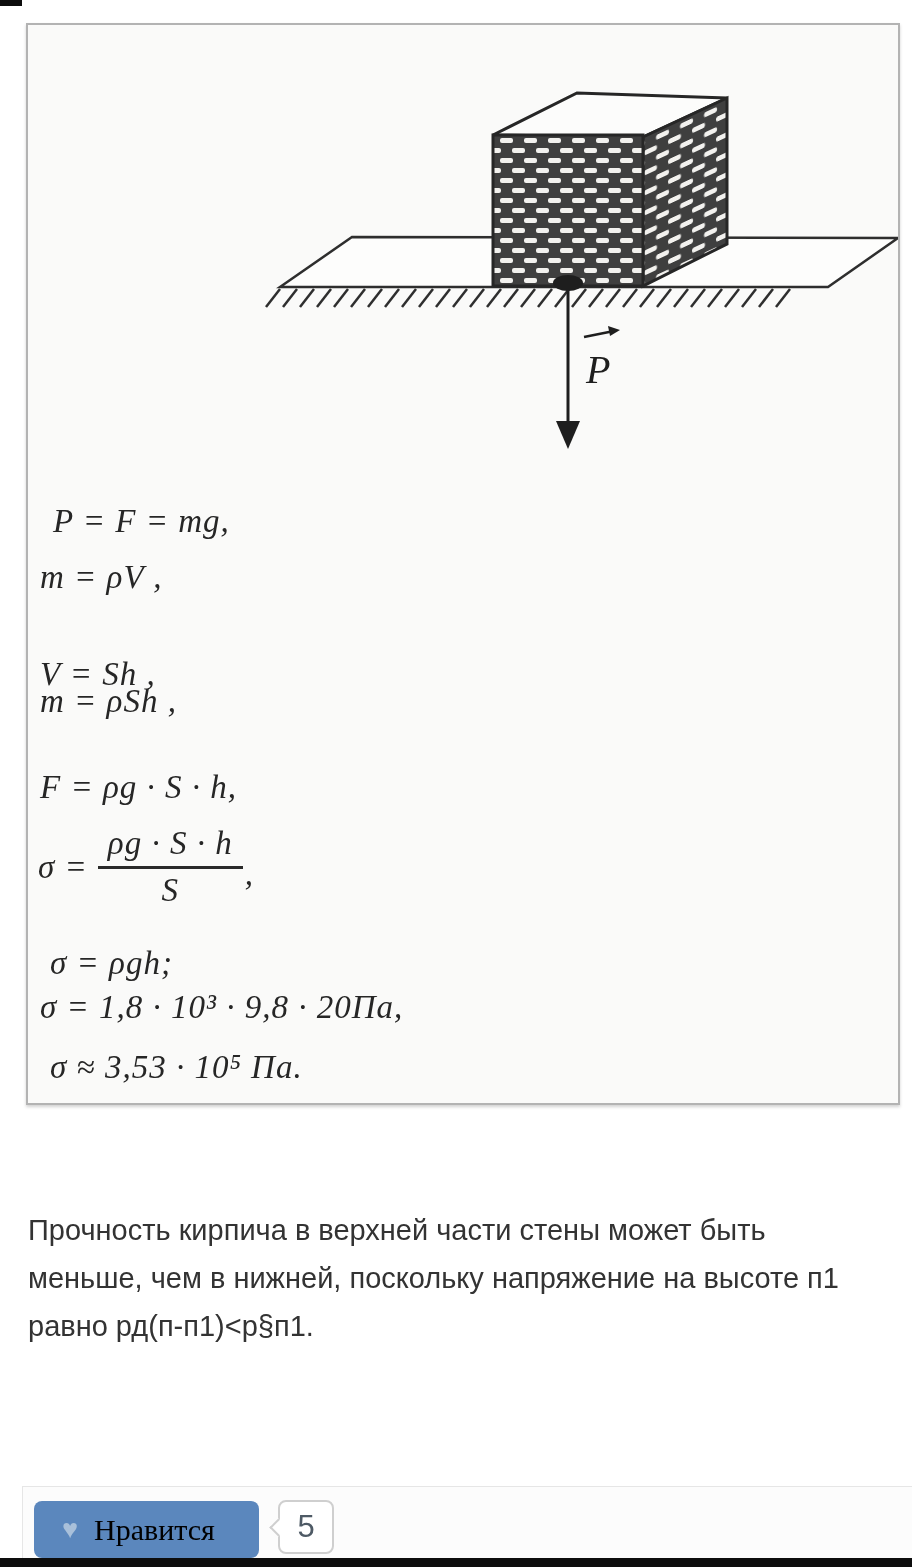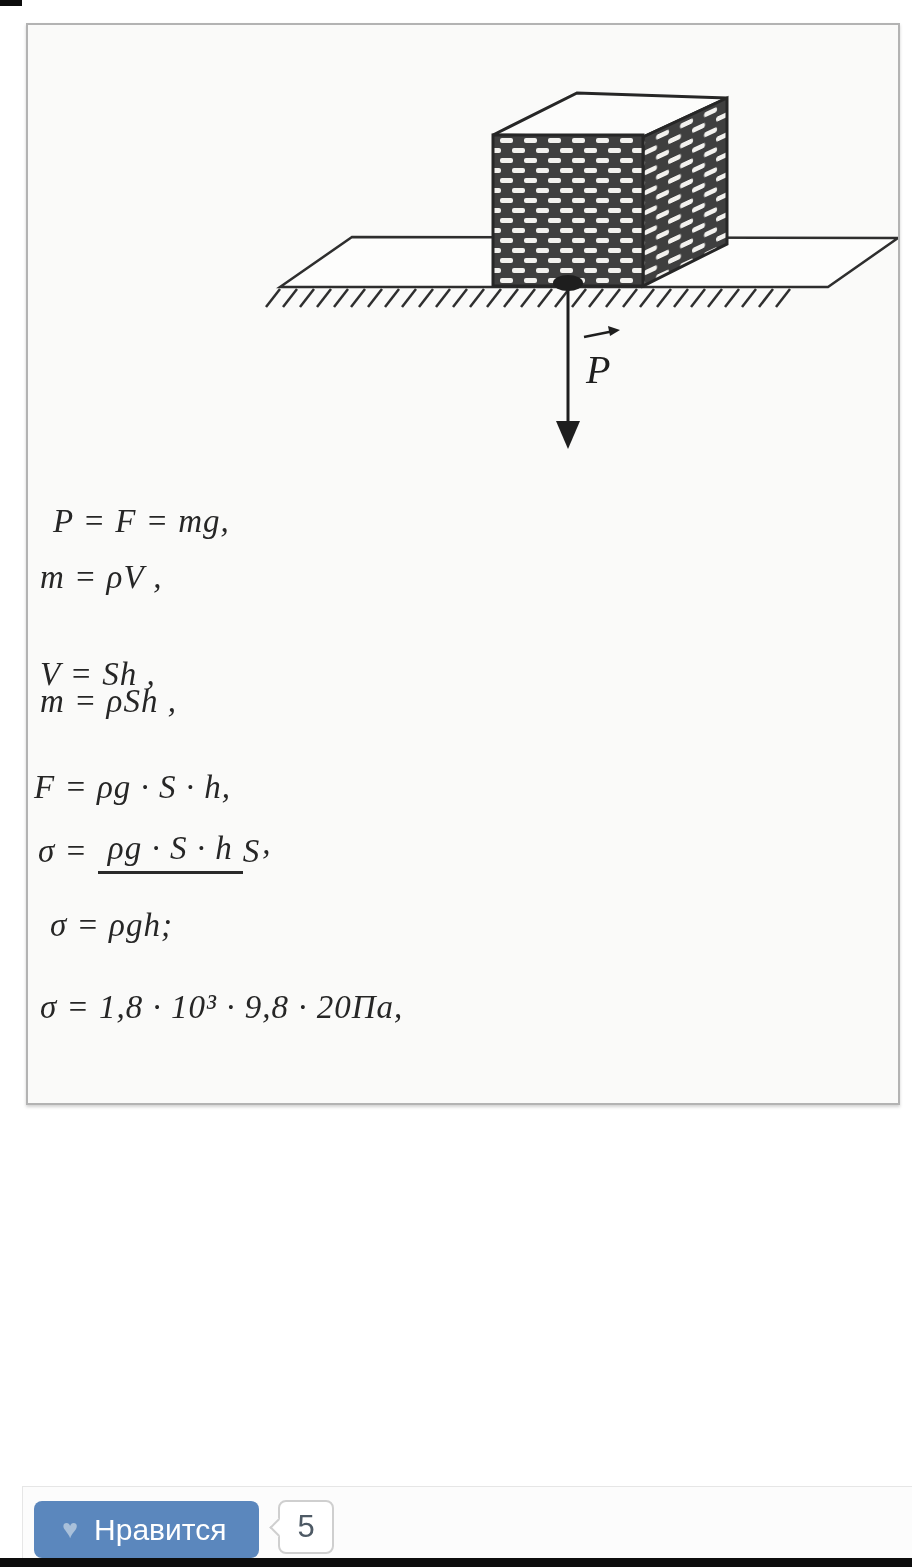--- a/index.html
+++ b/index.html
@@ -17,44 +17,44 @@
   .scan-inner { position:relative; width:870px; height:1078px; }
   .diagram-svg { position:absolute; left:0; top:0; width:870px; height:440px; }
 
   .formula { position:absolute; font-family:"Liberation Serif","DejaVu Serif",serif;
              font-style:italic; font-size:33px; color:#262626; letter-spacing:1px;
              white-space:nowrap; }
   .f0 { left:12px;  top:478px;margin-left:13px; }
   .f1 { left:12px;  top:534px; }
   .f2 { left:12px;  top:624px;margin-top:7px; }
   .f3 { left:12px;  top:658px; }
-  .f4 { left:6px;  top:744px; }
+  .f4 { left:12px;  top:744px; }
   .ffrac { left:10px; top:800px; display:flex; align-items:center; }
-  .f5 { left:22px;  top:882px;text-align:right; }
+  .f5 { left:22px;  top:920px;text-align:right; }
   .f6 { left:12px;  top:964px; }
   .f7 { left:22px;  top:1024px; }
 
-  .frac { display:inline-flex; flex-direction:row; text-align:center; margin-left:10px; }
+  .frac { display:inline-flex; flex-direction:column; text-align:center; margin-left:10px; }
   .frac .num { padding:0 10px 4px 10px; border-bottom:3px solid #2a2a2a; }
   .frac .den { padding-top:3px; }
   .frac-tail { align-self:flex-end; margin-bottom:16px; margin-left:2px; }
 
   
   .answer { position:absolute; left:28px; top:1206px; width:870px;
             font-size:29px; line-height:48px; color:#333333; }
   .answer .line { height:48px; }
 
   
   .footer-panel { position:absolute; left:22px; top:1486px; width:890px; height:72px;
                   background:#fcfcfc; border-top:1px solid #e6e6e6; border-left:1px solid #e6e6e6; }
   .like-button { position:absolute; left:11px; top:14px; width:225px; height:57px;
                  background:#5b87bd; border:none; border-radius:8px; cursor:pointer;
                  display:flex; align-items:center; padding-left:28px; gap:16px; }
   .heart { color:#a9c0da; font-size:27px; line-height:1; }
-  .like-label { color:#ffffff; font-size:30px; font-family:Liberation Sans, sans-serif; }
+  .like-label { color:#000000; font-size:30px; font-family:Liberation Serif, serif; }
   .like-counter { position:absolute; left:255px; top:13px; width:56px; height:54px;
                   background:#ffffff; border:2px solid #cfcfcf; border-radius:8px;
                   display:flex; align-items:center; justify-content:center; cursor:pointer; }
   .like-counter .notch { position:absolute; left:-8px; top:19px; width:13px; height:13px;
                   background:#ffffff; border-left:2px solid #cfcfcf; border-bottom:2px solid #cfcfcf;
                   transform:rotate(45deg); }
   .count-value { font-size:31px; color:#4e5a65; }
 
   .bottom-bar { position:absolute; left:0; top:1558px; width:912px; height:9px; background:#0d0d0d; }
 </style>
@@ -145,23 +145,29 @@
         <span>σ =</span>
         <span class="frac">
           <span class="num">ρg · S · h</span>
           <span class="den">S</span>
         </span>
         <span class="frac-tail">,</span>
       </div>
 
       <div class="formula f5">σ = ρgh;</div>
       <div class="formula f6">σ = 1,8 · 10³ · 9,8 · 20Па,</div>
+      <div class="formula f7">σ ≈ 3,53 · 10⁵ Па.</div>
     </div>
   </div>
 
+  <div class="answer">
+    <div class="line">Прочность кирпича в верхней части стены может быть</div>
+    <div class="line">меньше, чем в нижней, поскольку напряжение на высоте п1</div>
+    <div class="line">равно рд(п-п1)&lt;р§п1.</div>
+  </div>
 
   <div class="footer-panel">
     <button class="like-button">
       <span class="heart">♥</span>
       <span class="like-label">Нравится</span>
     </button>
     <div class="like-counter">
       <span class="notch"></span>
       <span class="count-value">5</span>
     </div>

